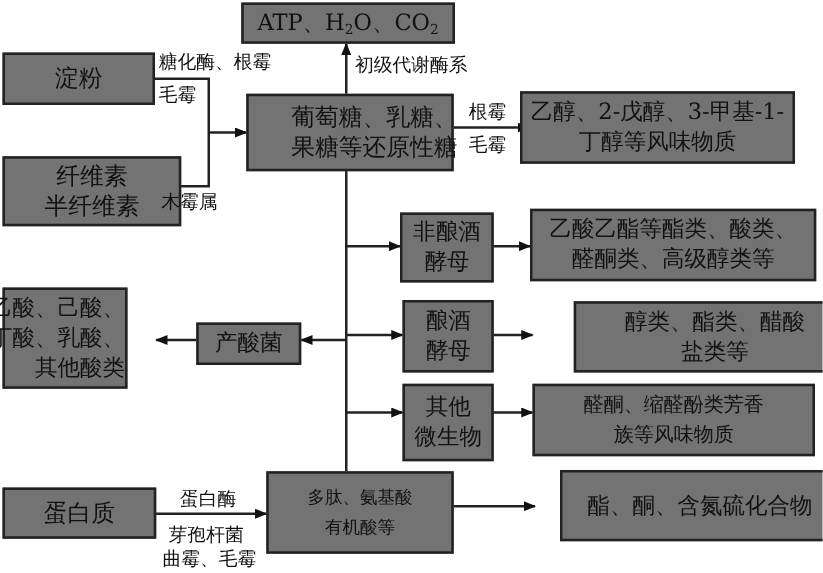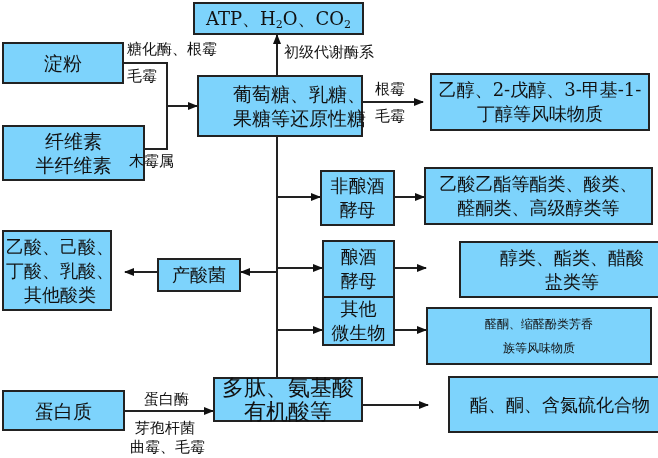--- a/index.html
+++ b/index.html
@@ -1,18 +1,18 @@
 <!DOCTYPE html>
 <html><head>
   <meta charset="utf-8">
   <style>
     html, body { margin: 0; padding: 0; background: #ffffff; }
     body { width: 658px; height: 458px; position: relative; overflow: hidden;
            font-family: "DejaVu Serif", "Liberation Serif", serif; color: #111; }
-    .box { position: absolute; border: 2px solid #222; background: #7dd3fc; box-sizing: border-box;
+    .box { position: absolute; border: 2px solid #222; background: #737373; box-sizing: border-box;
            display: flex; flex-direction: column; align-items: center; justify-content: center;
            text-align: center; font-size: 19px; line-height: 24px; }
     .label { position: absolute; font-size: 15px; line-height: 18px; white-space: nowrap; }
     svg.wires { position: absolute; left: 0; top: 0; }
     .line { display: block; white-space: nowrap; }
     sub { font-size: 11px; vertical-align: -3px; line-height: 0; }
   </style>
 </head>
 <body>
 
@@ -71,21 +71,21 @@
 <div class="label" style="left:375px; top:107px;">毛霉</div>
 <div class="label" style="left:144px; top:390px;">蛋白酶</div>
 <div class="label" style="left:135px; top:419px;">芽孢杆菌</div>
 <div class="label" style="left:130px; top:438px;">曲霉、毛霉</div>
 
 <div class="box" style="left:197px; top:75px; width:166px; height:62px;padding-left:39px;">
   <span class="line">葡萄糖、乳糖、</span>
   <span class="line">果糖等还原性糖</span>
 </div>
 
-<div class="box" style="left:430px; top:73px; width:220px; height:58px; font-size:18px;">
+<div class="box" style="left:416px; top:73px; width:220px; height:58px; font-size:18px;">
   <span class="line">乙醇、2-戊醇、3-甲基-1-</span>
   <span class="line">丁醇等风味物质</span>
 </div>
 
 <div class="box" style="left:320px; top:170px; width:75px; height:56px; font-size:18px;">
   <span class="line">非酿酒</span>
   <span class="line">酵母</span>
 </div>
 <div class="box" style="left:424px; top:167px; width:229px; height:58px; font-size:18px;">
   <span class="line">乙酸乙酯等酯类、酸类、</span>
@@ -94,43 +94,43 @@
 
 <div class="box" style="left:322px; top:240px; width:73px; height:58px; font-size:18px;">
   <span class="line">酿酒</span>
   <span class="line">酵母</span>
 </div>
 <div class="box" style="left:426px; top:241px; width:226px; height:57px; font-size:18px;margin-left:33px;">
   <span class="line">醇类、酯类、醋酸</span>
   <span class="line">盐类等</span>
 </div>
 
-<div class="box" style="left:322px; top:296px; width:73px; height:50px; font-size:18px;">
+<div class="box" style="left:322px; top:307px; width:73px; height:62px; font-size:18px;">
   <span class="line">其他</span>
   <span class="line">微生物</span>
 </div>
-<div class="box" style="left:426px; top:307px; width:226px; height:58px; font-size:12px;">
+<div class="box" style="left:426px; top:307px; width:226px; height:58px; font-size:16px;">
   <span class="line">醛酮、缩醛酚类芳香</span>
   <span class="line">族等风味物质</span>
 </div>
 
-<div class="box" style="left:2px; top:230px; width:110px; height:81px; align-items:center; padding-left:6px; font-size:18px;">
+<div class="box" style="left:2px; top:230px; width:100px; height:81px; align-items:flex-end; padding-left:6px; font-size:18px;">
   <span class="line">乙酸、己酸、</span>
   <span class="line">丁酸、乳酸、</span>
   <span class="line">其他酸类</span>
 </div>
 
 <div class="box" style="left:157px; top:258px; width:84px; height:34px; font-size:18px;">
   <span class="line">产酸菌</span>
 </div>
 
 <div class="box" style="left:2px; top:390px; width:123px; height:41px;">
   <span class="line">蛋白质</span>
 </div>
 
-<div class="box" style="left:213px; top:377px; width:150px; height:45px; font-size:22px;">
+<div class="box" style="left:213px; top:377px; width:150px; height:66px; font-size:14px;">
   <span class="line">多肽、氨基酸</span>
   <span class="line">有机酸等</span>
 </div>
 
 <div class="box" style="left:428px; top:376px; width:224px; height:57px; font-size:18px;margin-left:20px;">
   <span class="line">酯、酮、含氮硫化合物</span>
 </div>
 
 </body></html>

